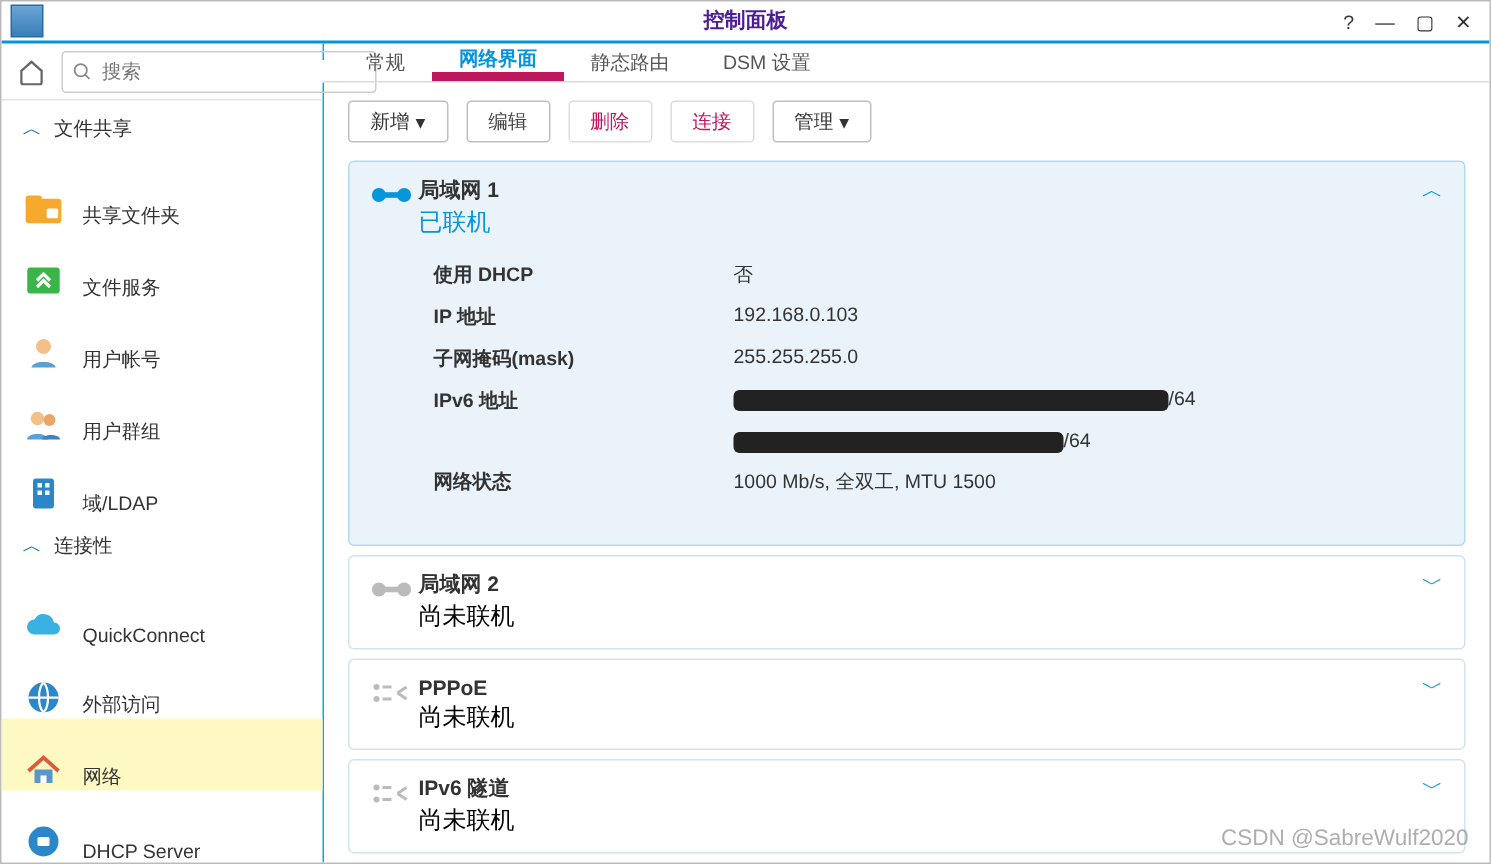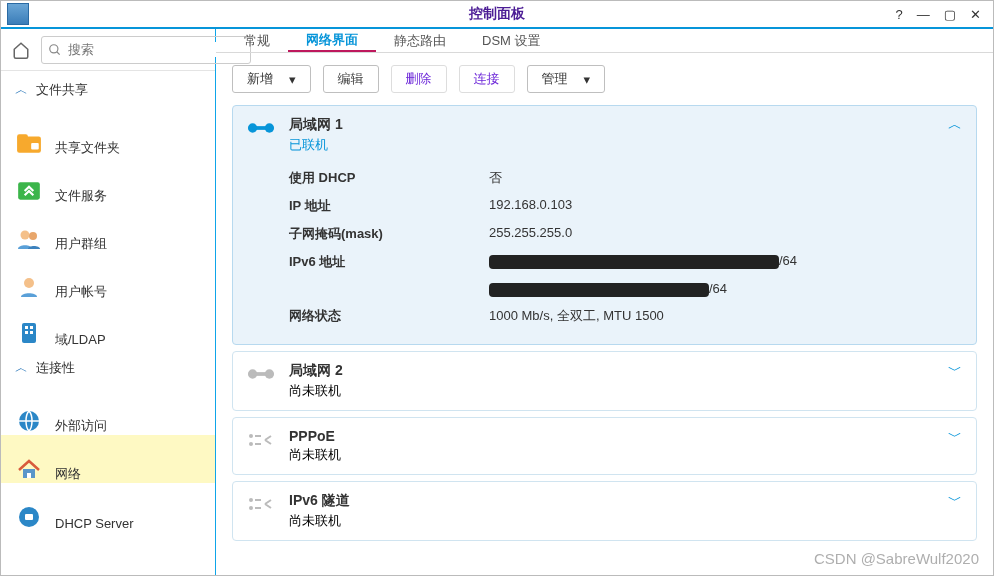--- a/index.html
+++ b/index.html
@@ -16,37 +16,37 @@
 .search-wrap{flex:1;display:flex;align-items:center;border:1px solid #ccc;border-radius:3px;height:28px;padding:0 6px;gap:6px}
 .search-wrap input{border:none;outline:none;flex:1;font-size:13px}
 .search-icon,.home-icon{color:#666}
 .section-hdr{display:flex;align-items:center;gap:8px;padding:10px 14px;color:#1e6fb5;font-size:13px;cursor:pointer}
 .section-hdr .chev{color:#1e6fb5}
 .nav-list{display:flex;flex-direction:column}
 .nav-item{display:flex;align-items:flex-end;gap:12px;padding:0 14px;height:48px;cursor:pointer}
 .nav-item.active{background:#fef9c3}
 .nav-icon{width:28px;height:28px;display:flex;align-items:center;justify-content:center;border-radius:4px}
 .main{flex:1;display:flex;flex-direction:column}
-.tabs{display:flex;border-bottom:1px solid #d9d9d9;height:24px;padding-left:10px}
+.tabs{display:flex;border-bottom:1px solid #d9d9d9;height:42px;padding-left:10px}
 .tab{padding:0 18px;display:flex;align-items:center;cursor:pointer;color:#555}
-.tab.active{color:#0795d9;border-bottom:2px solid #be185d;font-weight:bold}
+.tab.active{color:#0795d9;border-bottom:6px solid #be185d;font-weight:bold}
 .toolbar{display:flex;gap:12px;padding:12px 16px}
-.btn{height:28px;padding:0 14px;border:1px solid #bfbfbf;border-radius:3px;background:#fff;cursor:pointer;display:flex;align-items:center;gap:16px;color:#444}
-.btn.disabled{color:#6d28d9;border-color:#ddd;cursor:default}
+.btn{height:28px;padding:0 14px;border:1px solid #bfbfbf;border-radius:3px;background:#fff;cursor:pointer;display:flex;align-items:center;gap:4px;color:#444}
+.btn.disabled{color:#be185d;border-color:#ddd;cursor:default}
 .iface-list{padding:0 16px}
 .iface{border:1px solid #d0e4f0;border-radius:4px;margin-bottom:6px;background:#fff}
 .iface.expanded{background:#eaf3fa;border-color:#b7d9ef}
-.iface-hdr{display:flex;align-items:flex-start;padding:10px 14px;gap:14px;cursor:pointer}
+.iface-hdr{display:flex;align-items:flex-start;padding:10px 14px;gap:4px;cursor:pointer}
 .iface-icon{width:28px;height:20px;margin-top:2px;display:flex;align-items:center;justify-content:center}
 .iface-title{font-weight:bold;color:#333;font-size:14px}
-.iface-status{color:#0795d9;font-size:13px;margin-top:2px}
+.iface-status{color:#0795d9;font-size:16px;margin-top:2px}
 .iface-status.off{color:#000000}
 .iface-caret{margin-left:auto;color:#0795d9;font-size:14px}
 .iface-caret.down{color:#0795d9}
-.iface-body{padding:0 14px 14px 56px}
+.iface-body{padding:0 14px 28px 56px}
 .row{display:flex;padding:5px 0}
 .row .k{width:200px;color:#333;font-weight:bold}
 .row .v{color:#333}
 .redacted{display:inline-block;background:#222;height:14px;border-radius:4px;vertical-align:middle}
 .watermark{position:absolute;right:14px;bottom:8px;color:rgba(120,120,120,.6);font-size:15px;pointer-events:none}
 svg{display:block}
 </style>
 </head>
 <body>
 
@@ -97,57 +97,65 @@
         <div class="nav-icon">
             <svg width="26" height="22" viewBox="0 0 24 20">
               <rect x="2" y="2" width="20" height="16" rx="2" fill="#3bb54a"></rect>
               <path d="M8 10l4-4 4 4M8 14l4-4 4 4" stroke="#fff" stroke-width="2" fill="none"></path>
             </svg>
           </div>
         <span>文件服务</span>
       </div>
       <div class="nav-item">
         <div class="nav-icon">
+            <svg width="24" height="24" viewBox="0 0 24 24">
+              <circle cx="12" cy="8" r="5" fill="#f4c08a"></circle>
+              <path d="M4 22c0-5 16-5 16 0" fill="#5aa0d8"></path>
+            </svg>
+          </div>
+        <span>用户帐号</span>
+      </div>
+      <div class="nav-item">
+        <div class="nav-icon">
             <svg width="26" height="24" viewBox="0 0 26 24">
               <circle cx="9" cy="8" r="4.5" fill="#f4c08a"></circle>
               <circle cx="17" cy="9" r="4" fill="#e8a66b"></circle>
               <path d="M2 22c0-5 14-5 14 0" fill="#5aa0d8"></path>
               <path d="M12 22c0-4 12-4 12 0" fill="#3d82bd"></path>
             </svg>
           </div>
         <span>用户群组</span>
-      </div>
-      <div class="nav-item">
-        <div class="nav-icon">
-            <svg width="24" height="24" viewBox="0 0 24 24">
-              <circle cx="12" cy="8" r="5" fill="#f4c08a"></circle>
-              <path d="M4 22c0-5 16-5 16 0" fill="#5aa0d8"></path>
-            </svg>
-          </div>
-        <span>用户帐号</span>
       </div>
       <div class="nav-item">
         <div class="nav-icon">
             <svg width="22" height="26" viewBox="0 0 22 26">
               <rect x="4" y="1" width="14" height="20" rx="2" fill="#2b87c7"></rect>
               <rect x="7" y="4" width="3" height="3" fill="#fff"></rect>
               <rect x="12" y="4" width="3" height="3" fill="#fff"></rect>
               <rect x="7" y="9" width="3" height="3" fill="#fff"></rect>
               <rect x="12" y="9" width="3" height="3" fill="#fff"></rect>
             </svg>
           </div>
         <span>域/LDAP</span>
       </div>
     </div>
 
     <div class="section-hdr">
       <span class="chev">︿</span>
       <span>连接性</span>
     </div>
     <div class="nav-list">
+      <div class="nav-item">
+        <div class="nav-icon">
+            <svg width="26" height="20" viewBox="0 0 26 20">
+              <path d="M7 16a5 5 0 010-10 7 7 0 0113 2 4 4 0 010 8z" fill="#3bb0e3"></path>
+            </svg>
+          </div>
+        <span>QuickConnect</span>
+      </div>
       <div class="nav-item">
         <div class="nav-icon">
             <svg width="24" height="24" viewBox="0 0 24 24">
               <circle cx="12" cy="12" r="10" fill="#2b87c7"></circle>
               <path d="M2 12h20M12 2c4 4 4 16 0 20M12 2c-4 4-4 16 0 20" stroke="#fff" stroke-width="1.5" fill="none"></path>
             </svg>
           </div>
         <span>外部访问</span>
       </div>
       <div class="nav-item active">

